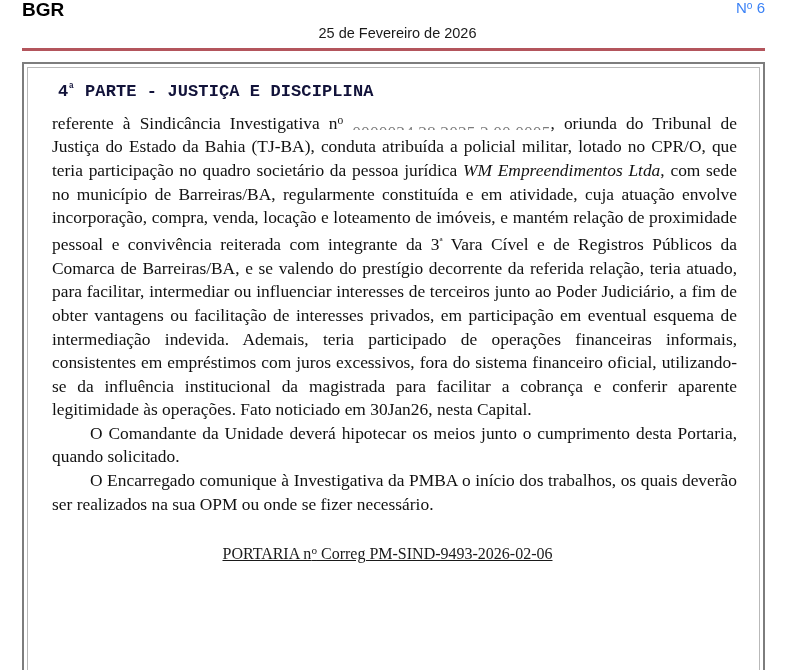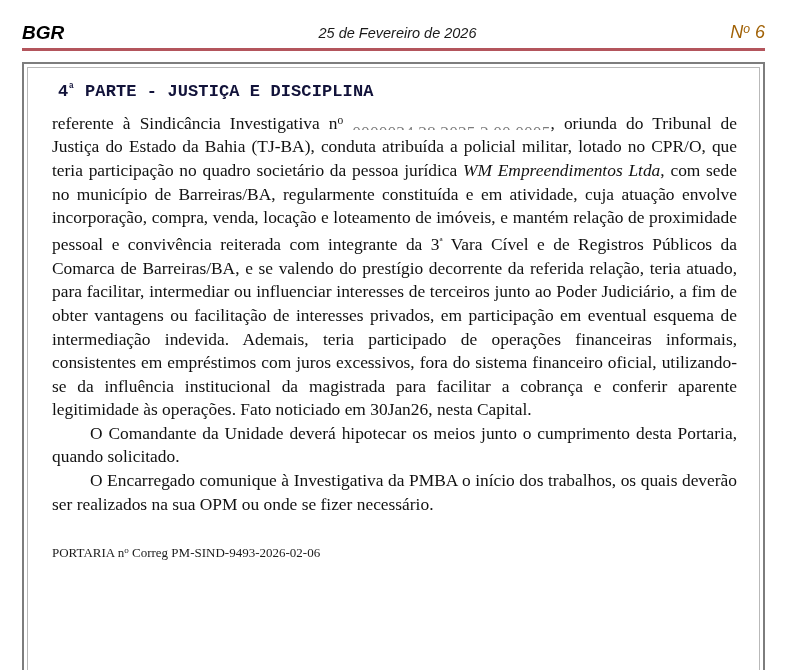--- a/index.html
+++ b/index.html
@@ -23,23 +23,21 @@
     left: 0;
     width: 787px;
     height: 58px;
     box-sizing: border-box;
     padding: 0 22px;
   }
   .header-row {
     position: relative;
     height: 46px;
     display: flex;
-    align-items: flex-end;
     justify-content: space-between;
-    font-style: italic;
   }
   .header-left {
     font-family: "Liberation Sans", sans-serif;
     font-weight: bold;
     font-size: 19px;
     letter-spacing: 0px;
     line-height: 1;
     padding-bottom: 4px;
     color: #000;
   }
@@ -48,24 +46,24 @@
     left: 8px;
     right: 0;
     bottom: 5px;
     text-align: center;
     font-family: "Liberation Sans", sans-serif;
     font-size: 14.5px;
     color: #1a1a1a;
   }
   .header-right {
     font-family: "Liberation Sans", sans-serif;
-    font-size: 18px;
+    font-size: 15px;
     line-height: 1;
     padding-bottom: 5px;
-    color: #a16207;
+    color: #3b82f6;
     z-index: 2;
   }
   .header-right sup {
     font-size: 0.68em;
     vertical-align: 0.42em;
   }
   .header-rule {
     margin: 2px 0 0 0;
     height: 3px;
     background: #b3555c;
@@ -153,26 +151,27 @@
     height: 9px;
     line-height: 23.6px;
     vertical-align: -1px;
     letter-spacing: 0.1px;
     opacity: 0.62;
   }
 
   
   .sign-block {
     margin-top: 26px;
-    text-align: left;
+    text-align: center;
     font-family: "Liberation Serif", serif;
-    font-size: 13px;
+    font-size: 16px;
     line-height: 17px;
     color: #1a1a1a;
     padding-right: 14px;
+    text-decoration: underline;
   }
   .sign-block sup {
     font-size: 0.7em;
     vertical-align: 0.42em;
   }
 </style>
 </head>
 <body>
 
 <div class="page-header">

